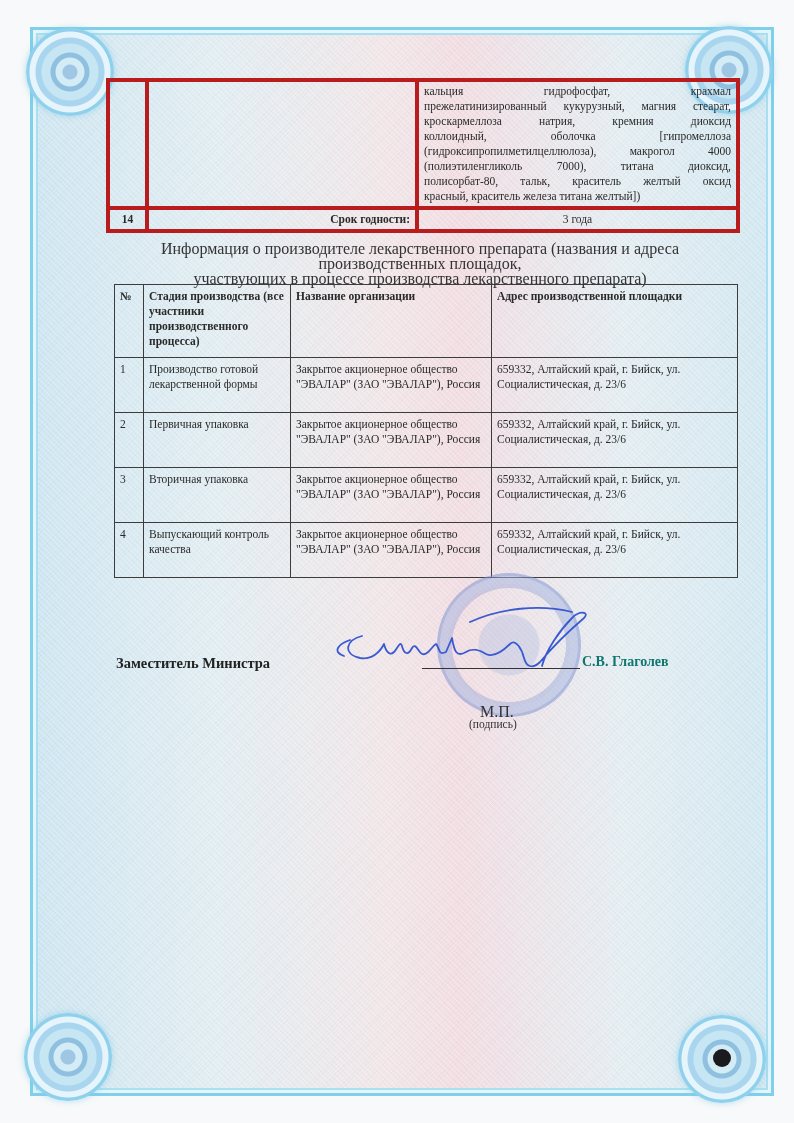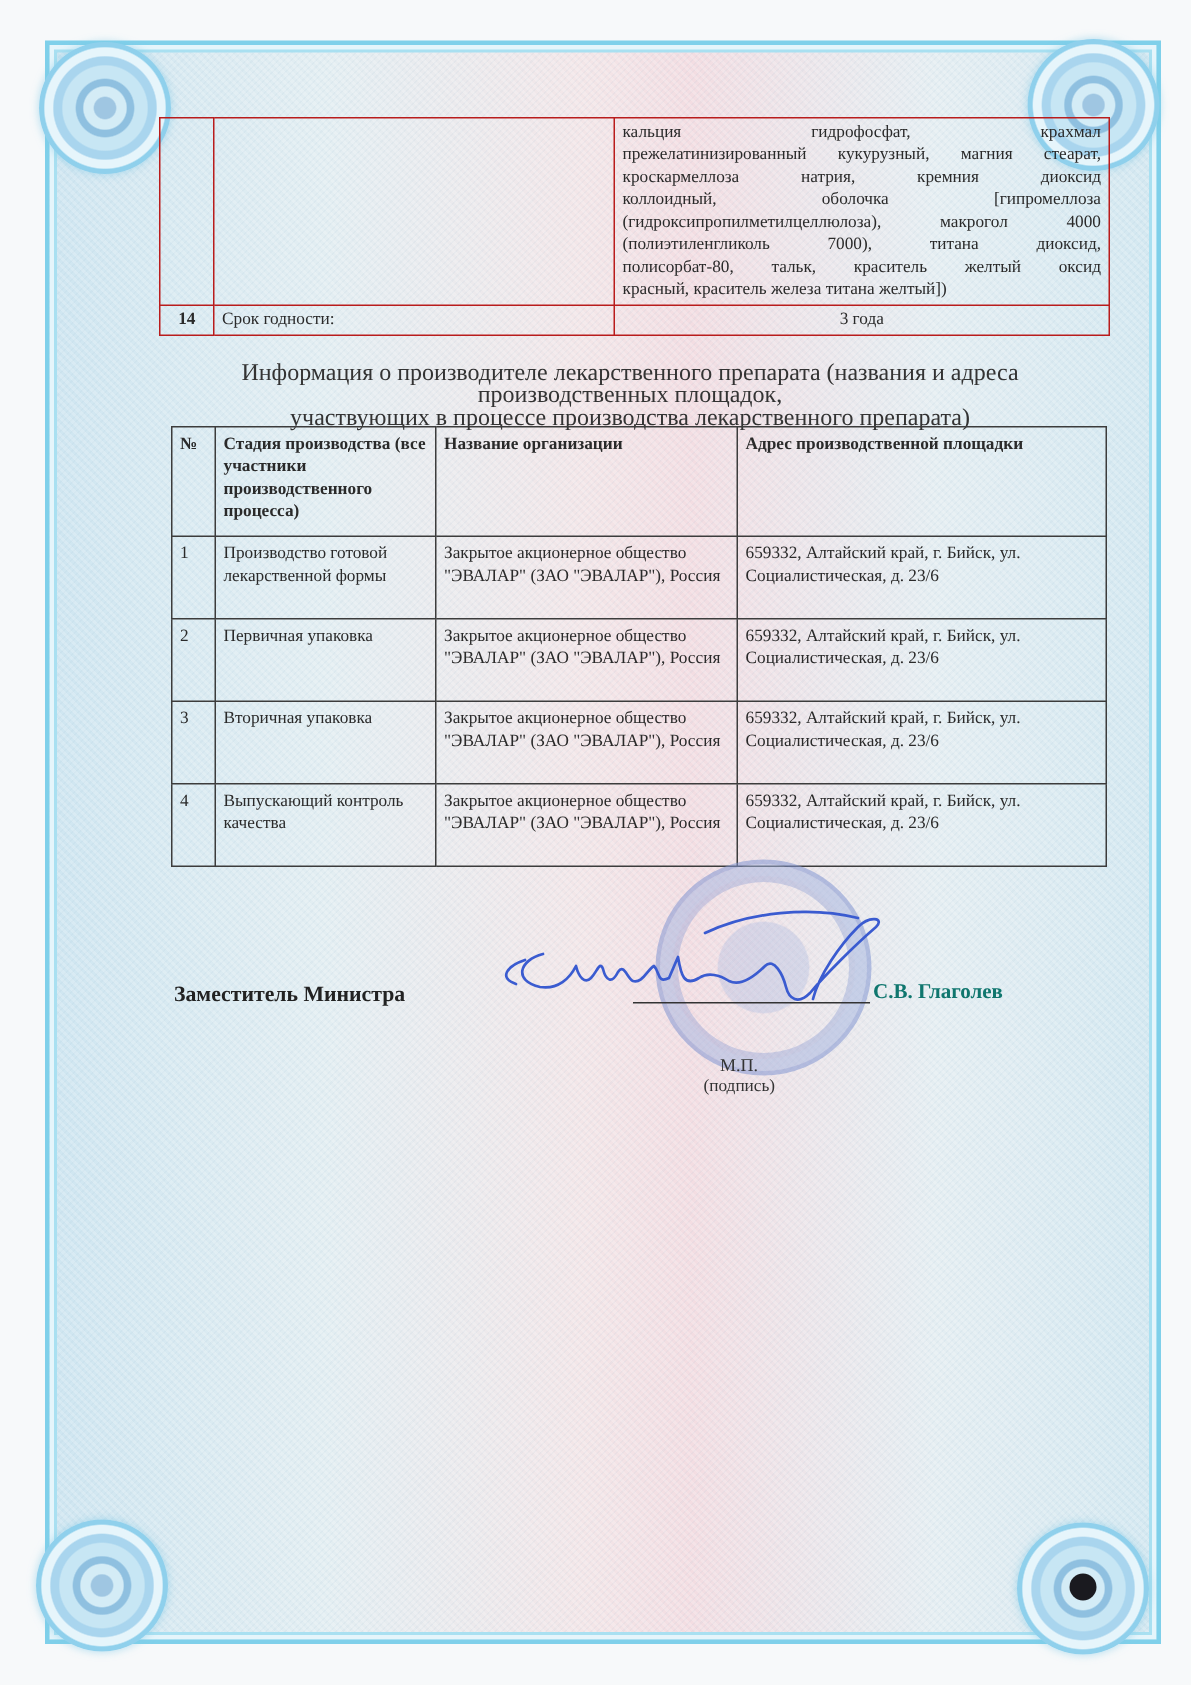--- a/index.html
+++ b/index.html
@@ -39,23 +39,23 @@
       position: absolute; left: 0; width: 794px; top: 41px; text-align: center;
       font-size: 14.5px; color: #333;
     }
     .header .sp { display: inline-block; width: 8px; }
 
     table { border-collapse: collapse; }
     .t1 {
       position: absolute; left: 106px; top: 78px; width: 634px;
       font-size: 11.5px; line-height: 15px;
     }
-    .t1 td { border: 1px solid #b91c1c; vertical-align: top; padding: 2px 5px; }
+    .t1 td { border: 4px solid #b91c1c; vertical-align: top; padding: 2px 5px; }
     .t1 .c-num { width: 25px; text-align: center; font-weight: bold; }
-    .t1 .c-label { width: 256px; font-weight: normal; }
+    .t1 .c-label { width: 256px; font-weight: bold; text-align: right; }
     .t1 .c-val { text-align: justify; text-align-last: auto; }
     .t1 .justify-line { text-align: justify; text-align-last: justify; display: block; }
     .t1 .last-line { display: block; }
     .t1 .center { text-align: center; }
 
     .info {
       position: absolute; left: 100px; width: 640px; top: 241px;
       text-align: center; font-size: 16px; line-height: 15px; color: #333;
     }
 
@@ -84,21 +84,21 @@
       position: absolute; left: 422px; top: 668px; width: 158px; height: 0;
       border-top: 1px solid #333;
     }
     .sig-name {
       position: absolute; left: 582px; top: 654px; font-size: 14px; font-weight: bold; color: #0f766e;
     }
     .sig-caption {
       position: absolute; left: 469px; top: 671px; font-size: 11.5px; color: #333; margin-top: 47px;
     }
     .mp {
-      position: absolute; left: 480px; top: 703px; font-size: 12px; color: #333;
+      position: absolute; left: 480px; top: 703px; font-size: 16px; color: #333;
     }
     .signature { position: absolute; left: 310px; top: 600px; width: 300px; height: 80px; }
   </style>
 </head>
 <body>
 
 <div class="page">
   <div class="frame"></div>
   <div class="rosette tl"></div>
   <div class="rosette tr"></div>

